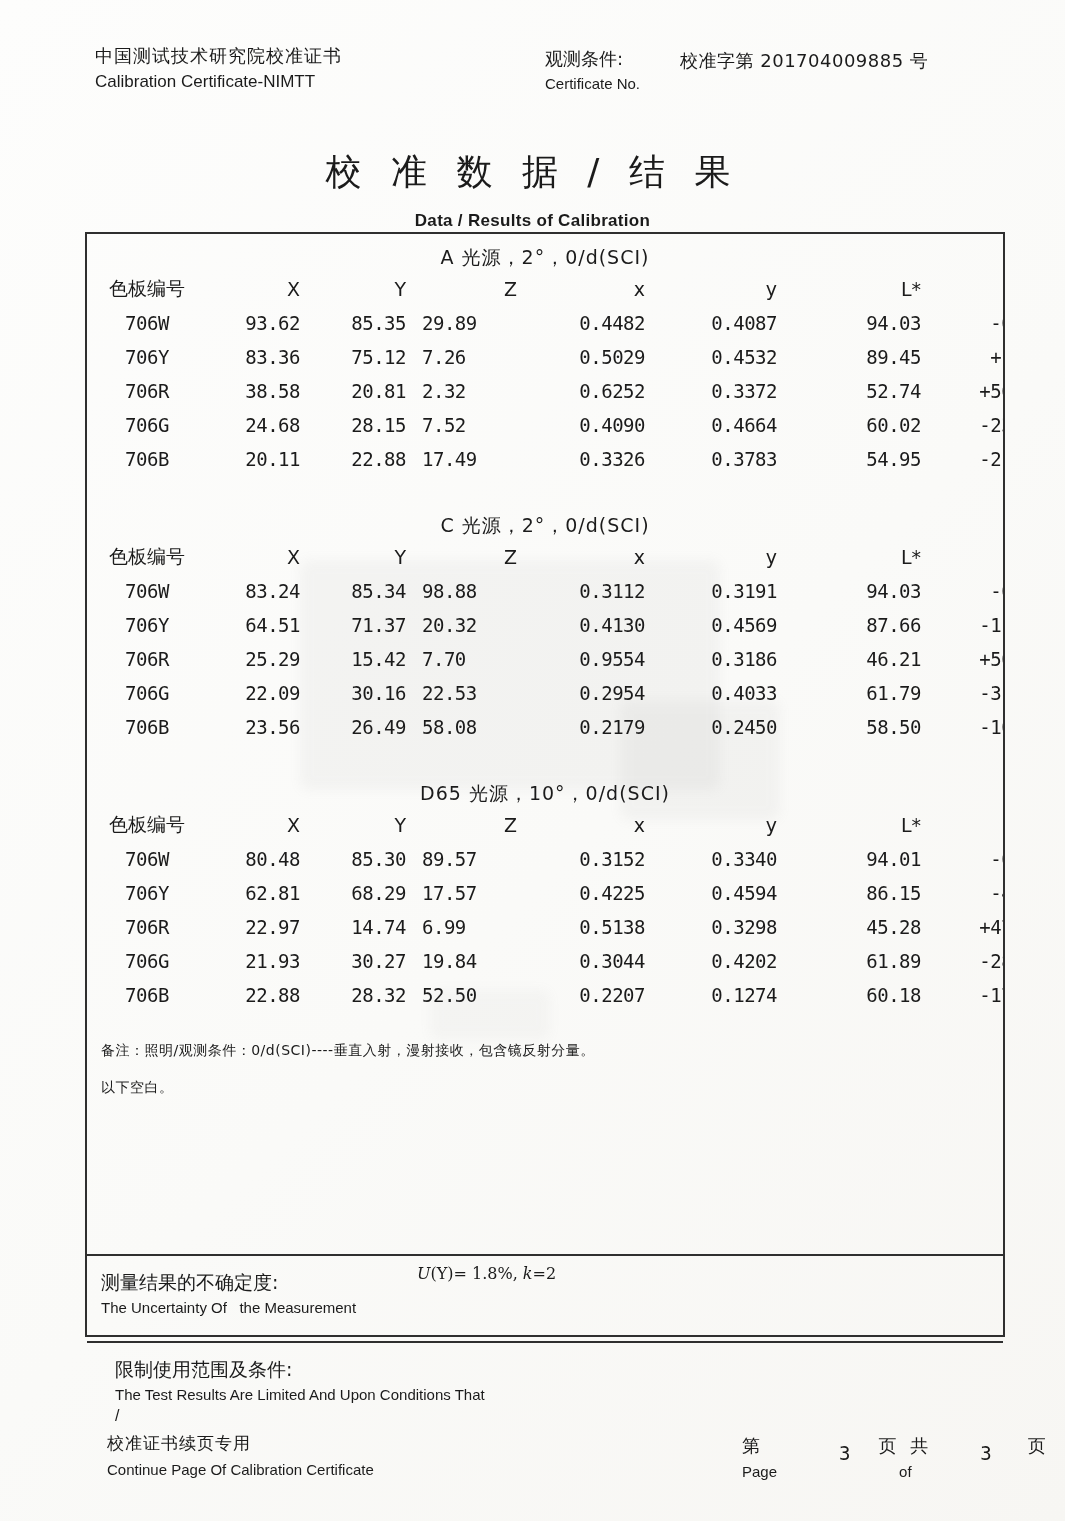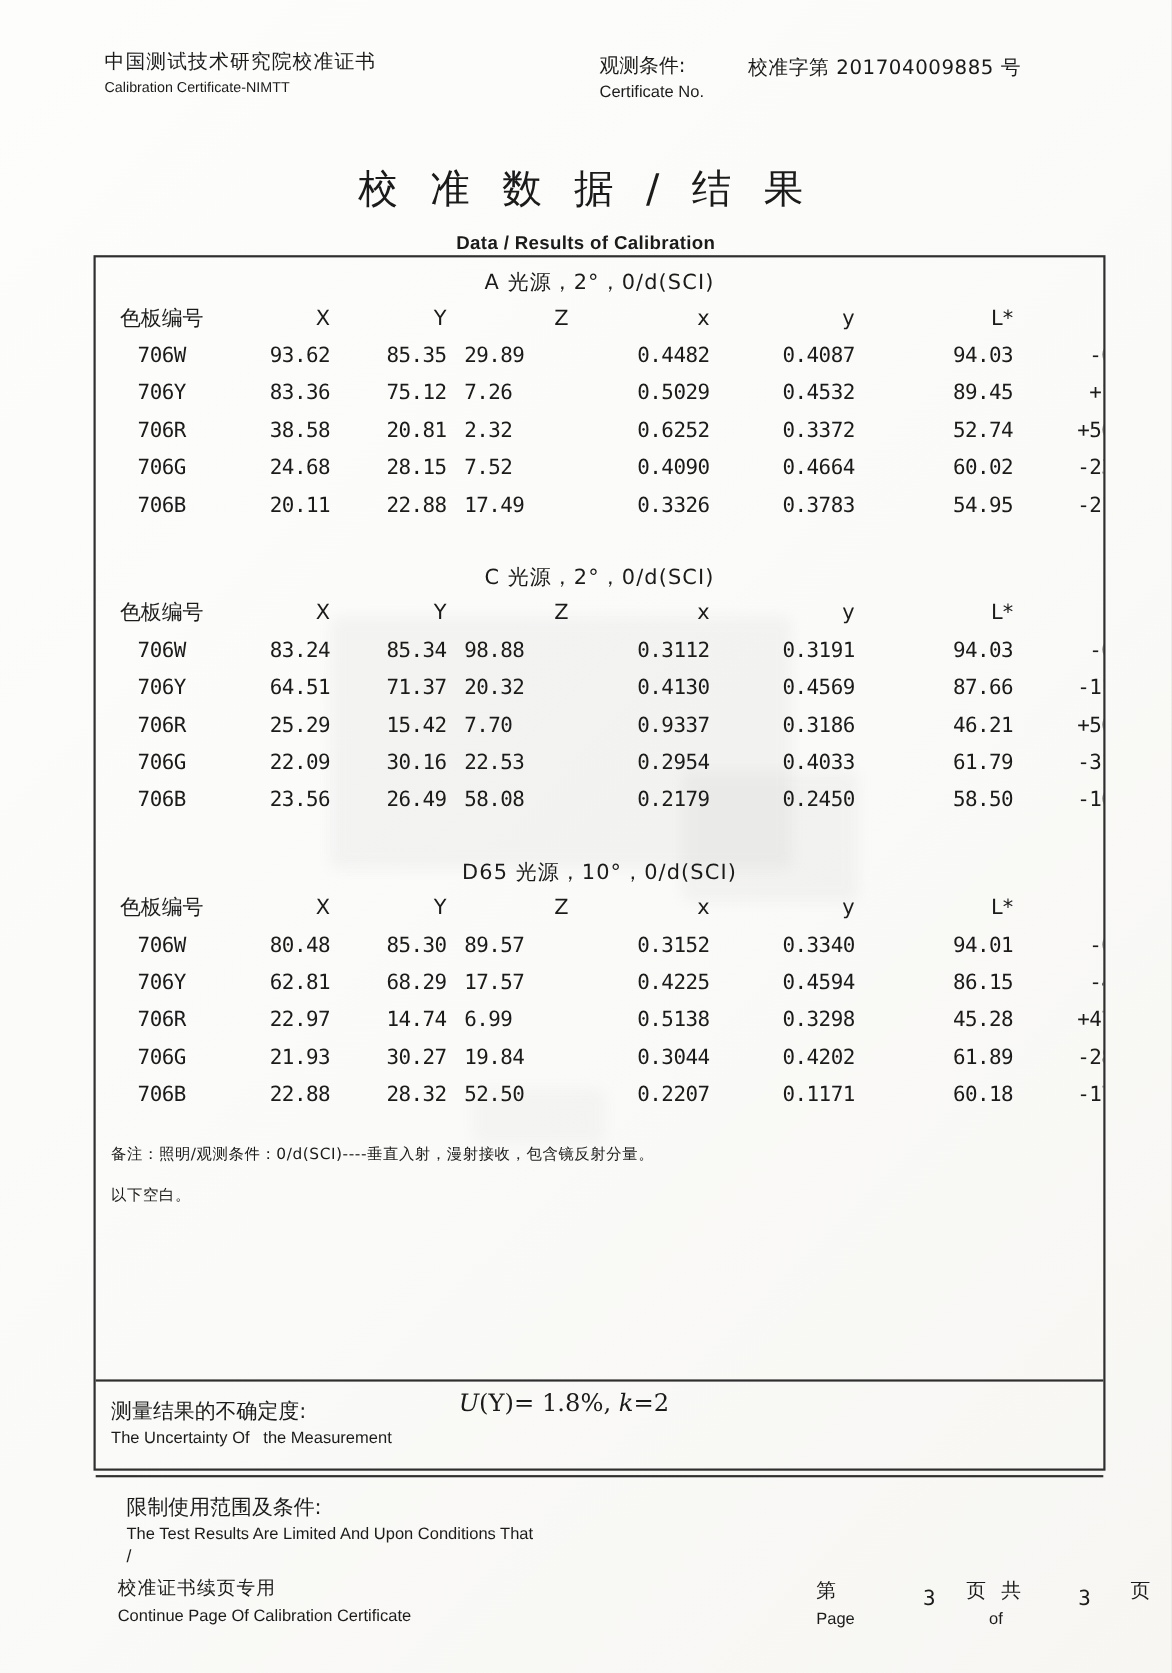--- a/index.html
+++ b/index.html
@@ -15,21 +15,21 @@
   }
   
   .artifact{position:absolute;background:#9a9a9a;opacity:.08;filter:blur(6px);border-radius:8px;pointer-events:none;}
   .a1{left:300px;top:560px;width:420px;height:230px;}
   .a2{left:620px;top:700px;width:160px;height:120px;}
   .a3{left:430px;top:990px;width:120px;height:50px;opacity:.06;}
 
   
   .hdr-org{position:absolute;left:95px;top:44px;}
   .hdr-org .zh{font-size:18px;letter-spacing:1px;}
-  .hdr-org .en{font-size:13px;font-family:"Liberation Sans",sans-serif;margin-top:4px;}
+  .hdr-org .en{font-size:17px;font-family:"Liberation Sans",sans-serif;margin-top:4px;}
   .hdr-certno{position:absolute;left:545px;top:47px;}
   .hdr-certno .zh{font-size:18px;}
   .hdr-certno .en{font-size:15px;font-family:"Liberation Sans",sans-serif;margin-top:4px;}
   .hdr-certval{position:absolute;left:680px;top:49px;font-size:18px;letter-spacing:.5px;}
 
   
   .doc-title{position:absolute;left:0;top:148px;width:100%;text-align:center;}
   .doc-title .zh{font-size:36px;letter-spacing:9px;font-weight:500;}
   .doc-title .en{font-size:17px;font-family:"Liberation Sans",sans-serif;font-weight:700;margin-top:14px;letter-spacing:.3px;}
 
@@ -55,21 +55,21 @@
   .c6{width:116px;text-align:right;padding-right:26px;}
   .c7{width:98px;text-align:right;padding-right:8px;}
   th.c1,th.c2,th.c3,th.c4,th.c5,th.c6,th.c7,th.c8{text-align:right;}
 
   .notes{margin-top:20px;padding-left:14px;font-size:14px;line-height:37px;letter-spacing:.5px;}
 
   .sec{box-sizing:border-box;border-top:2px solid #2f2f2f;padding:14px 0 0 14px;}
   .sec-uncertainty{height:87px;position:relative;}
   .sec-uncertainty .zh{font-size:19px;font-weight:500;}
   .sec-uncertainty .en{font-size:15px;font-family:"Liberation Sans",sans-serif;margin-top:3px;white-space:pre;}
-  .unc-value{position:absolute;left:330px;top:8px;font-size:22px;font-family:"DejaVu Serif",serif;}
+  .unc-value{position:absolute;left:330px;top:8px;font-size:16px;font-family:"DejaVu Serif",serif;}
   .unc-value .it{font-style:italic;}
   .sec-conditions{height:102px;padding-left:28px;}
   .sec-conditions .zh{font-size:19px;font-weight:500;}
   .sec-conditions .en{font-size:15px;font-family:"Liberation Sans",sans-serif;margin-top:3px;}
   .sec-conditions .val{font-size:16px;font-family:"Liberation Sans",sans-serif;margin-top:4px;}
 
   
   .footer-left{position:absolute;left:95px;top:1432px;margin-left:12px;}
   .footer-left .zh{font-size:17px;letter-spacing:1px;}
   .footer-left .en{font-size:15px;font-family:"Liberation Sans",sans-serif;margin-top:6px;}
@@ -216,21 +216,21 @@
                 <td class="c4">0.4130</td>
                 <td class="c5">0.4569</td>
                 <td class="c6">87.66</td>
                 <td class="c7">-11.99</td>
               </tr>
               <tr>
                 <td class="c0">706R</td>
                 <td class="c1">25.29</td>
                 <td class="c2">15.42</td>
                 <td class="c3">7.70</td>
-                <td class="c4">0.9337</td>
+                <td class="c4">0.9554</td>
                 <td class="c5">0.3186</td>
                 <td class="c6">46.21</td>
                 <td class="c7">+50.09</td>
               </tr>
               <tr>
                 <td class="c0">706G</td>
                 <td class="c1">22.09</td>
                 <td class="c2">30.16</td>
                 <td class="c3">22.53</td>
                 <td class="c4">0.2954</td>
@@ -307,21 +307,21 @@
                 <td class="c5">0.4202</td>
                 <td class="c6">61.89</td>
                 <td class="c7">-28.81</td>
               </tr>
               <tr>
                 <td class="c0">706B</td>
                 <td class="c1">22.88</td>
                 <td class="c2">28.32</td>
                 <td class="c3">52.50</td>
                 <td class="c4">0.2207</td>
-                <td class="c5">0.1171</td>
+                <td class="c5">0.1274</td>
                 <td class="c6">60.18</td>
                 <td class="c7">-17.05</td>
               </tr>
             </tbody>
         </table>
       </section>
 
       <div class="notes">
         <div>备注：照明/观测条件：0/d(SCI)----垂直入射，漫射接收，包含镜反射分量。</div>
         <div>以下空白。</div>

